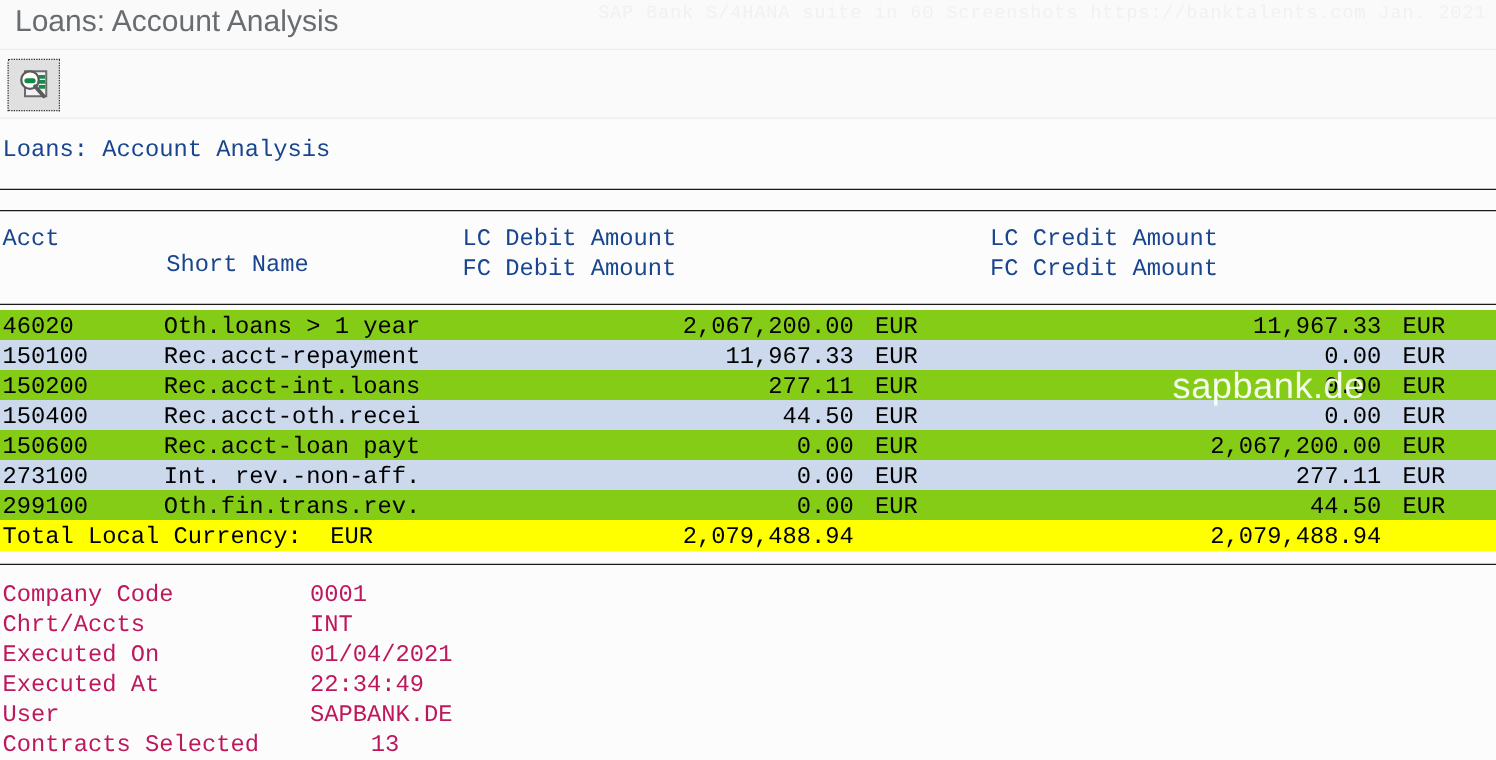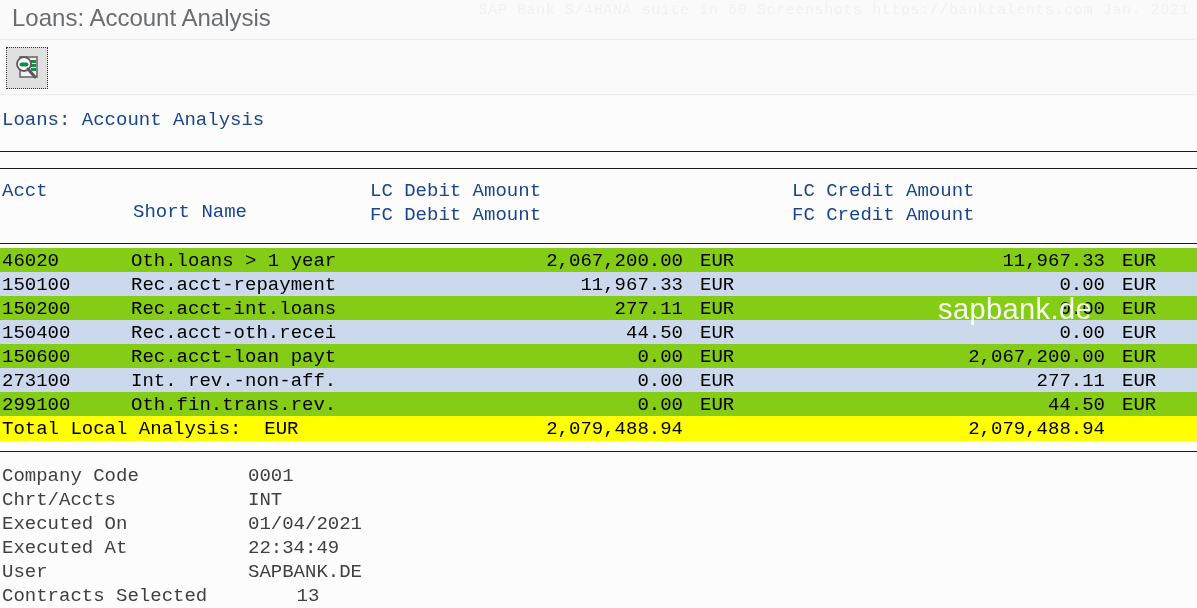--- a/index.html
+++ b/index.html
@@ -142,21 +142,21 @@
   .t-dbt   { left: 358px; width: 325px; text-align: right; }
   .t-crd   { left: 780px; width: 325px; text-align: right; }
 
   
   .footer {
     position: absolute;
     left: 0; top: 368px; width: 1197px;
     font-family: "Liberation Mono", monospace;
     font-size: 19px;
     line-height: 24px;
-    color: #404040;
+    color: #be185d;
   }
   .f-row { position: relative; height: 24px; white-space: pre; }
   .f-label { position: absolute; left: 2px; top: 0; white-space: pre; }
   .f-val   { position: absolute; left: 248px; top: 0; white-space: pre; }
   .f-val.num { left: 248px; width: 120px; text-align: center; }
 </style>
 </head>
 <body>
 
 <div id="page">
@@ -200,21 +200,21 @@
     <div class="hr l3"></div>
 
     <div class="rows" id="rows-container">
         <div class="row"><span class="cell c-acct">46020</span><span class="cell c-name">Oth.loans &gt; 1 year</span><span class="cell c-dbt">2,067,200.00</span><span class="cell c-dcur">EUR</span><span class="cell c-crd">11,967.33</span><span class="cell c-ccur">EUR</span></div>
         <div class="row alt"><span class="cell c-acct">150100</span><span class="cell c-name">Rec.acct-repayment</span><span class="cell c-dbt">11,967.33</span><span class="cell c-dcur">EUR</span><span class="cell c-crd">0.00</span><span class="cell c-ccur">EUR</span></div>
         <div class="row"><span class="cell c-acct">150200</span><span class="cell c-name">Rec.acct-int.loans</span><span class="cell c-dbt">277.11</span><span class="cell c-dcur">EUR</span><span class="cell c-crd">0.00</span><span class="cell c-ccur">EUR</span></div>
         <div class="row alt"><span class="cell c-acct">150400</span><span class="cell c-name">Rec.acct-oth.recei</span><span class="cell c-dbt">44.50</span><span class="cell c-dcur">EUR</span><span class="cell c-crd">0.00</span><span class="cell c-ccur">EUR</span></div>
         <div class="row"><span class="cell c-acct">150600</span><span class="cell c-name">Rec.acct-loan payt</span><span class="cell c-dbt">0.00</span><span class="cell c-dcur">EUR</span><span class="cell c-crd">2,067,200.00</span><span class="cell c-ccur">EUR</span></div>
         <div class="row alt"><span class="cell c-acct">273100</span><span class="cell c-name">Int. rev.-non-aff.</span><span class="cell c-dbt">0.00</span><span class="cell c-dcur">EUR</span><span class="cell c-crd">277.11</span><span class="cell c-ccur">EUR</span></div>
         <div class="row"><span class="cell c-acct">299100</span><span class="cell c-name">Oth.fin.trans.rev.</span><span class="cell c-dbt">0.00</span><span class="cell c-dcur">EUR</span><span class="cell c-crd">44.50</span><span class="cell c-ccur">EUR</span></div>
-        <div class="row total"><span class="cell t-label">Total Local Analysis:  EUR</span><span class="cell t-dbt">2,079,488.94</span><span class="cell t-crd">2,079,488.94</span></div>
+        <div class="row total"><span class="cell t-label">Total Local Currency:  EUR</span><span class="cell t-dbt">2,079,488.94</span><span class="cell t-crd">2,079,488.94</span></div>
       </div>
 
     <div class="hr l4"></div>
 
     <div class="footer" id="footer-container">
         <div class="f-row"><span class="f-label">Company Code</span><span class="f-val">0001</span></div>
         <div class="f-row"><span class="f-label">Chrt/Accts</span><span class="f-val">INT</span></div>
         <div class="f-row"><span class="f-label">Executed On</span><span class="f-val">01/04/2021</span></div>
         <div class="f-row"><span class="f-label">Executed At</span><span class="f-val">22:34:49</span></div>
         <div class="f-row"><span class="f-label">User</span><span class="f-val">SAPBANK.DE</span></div>

